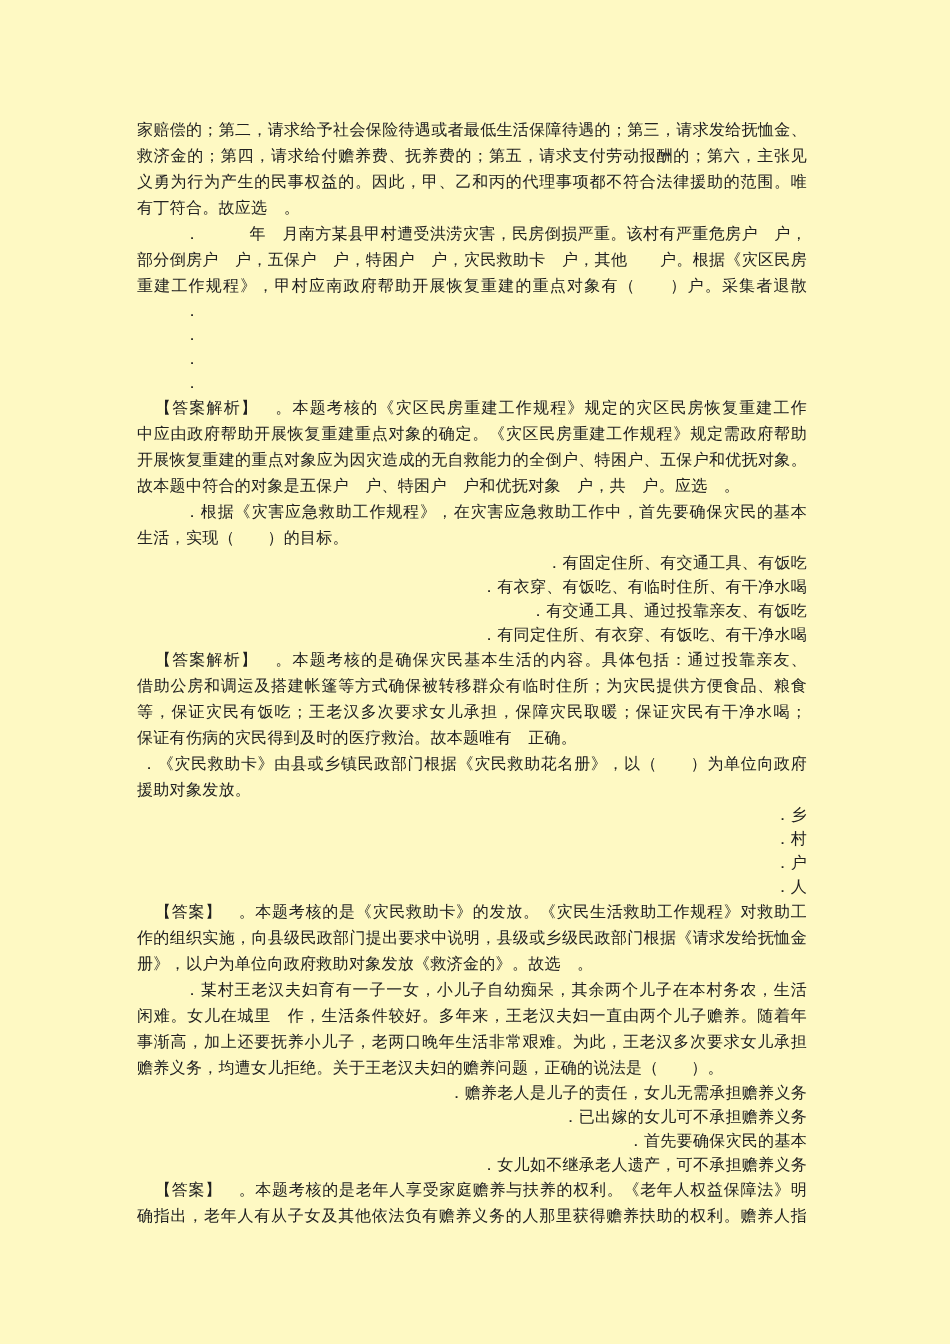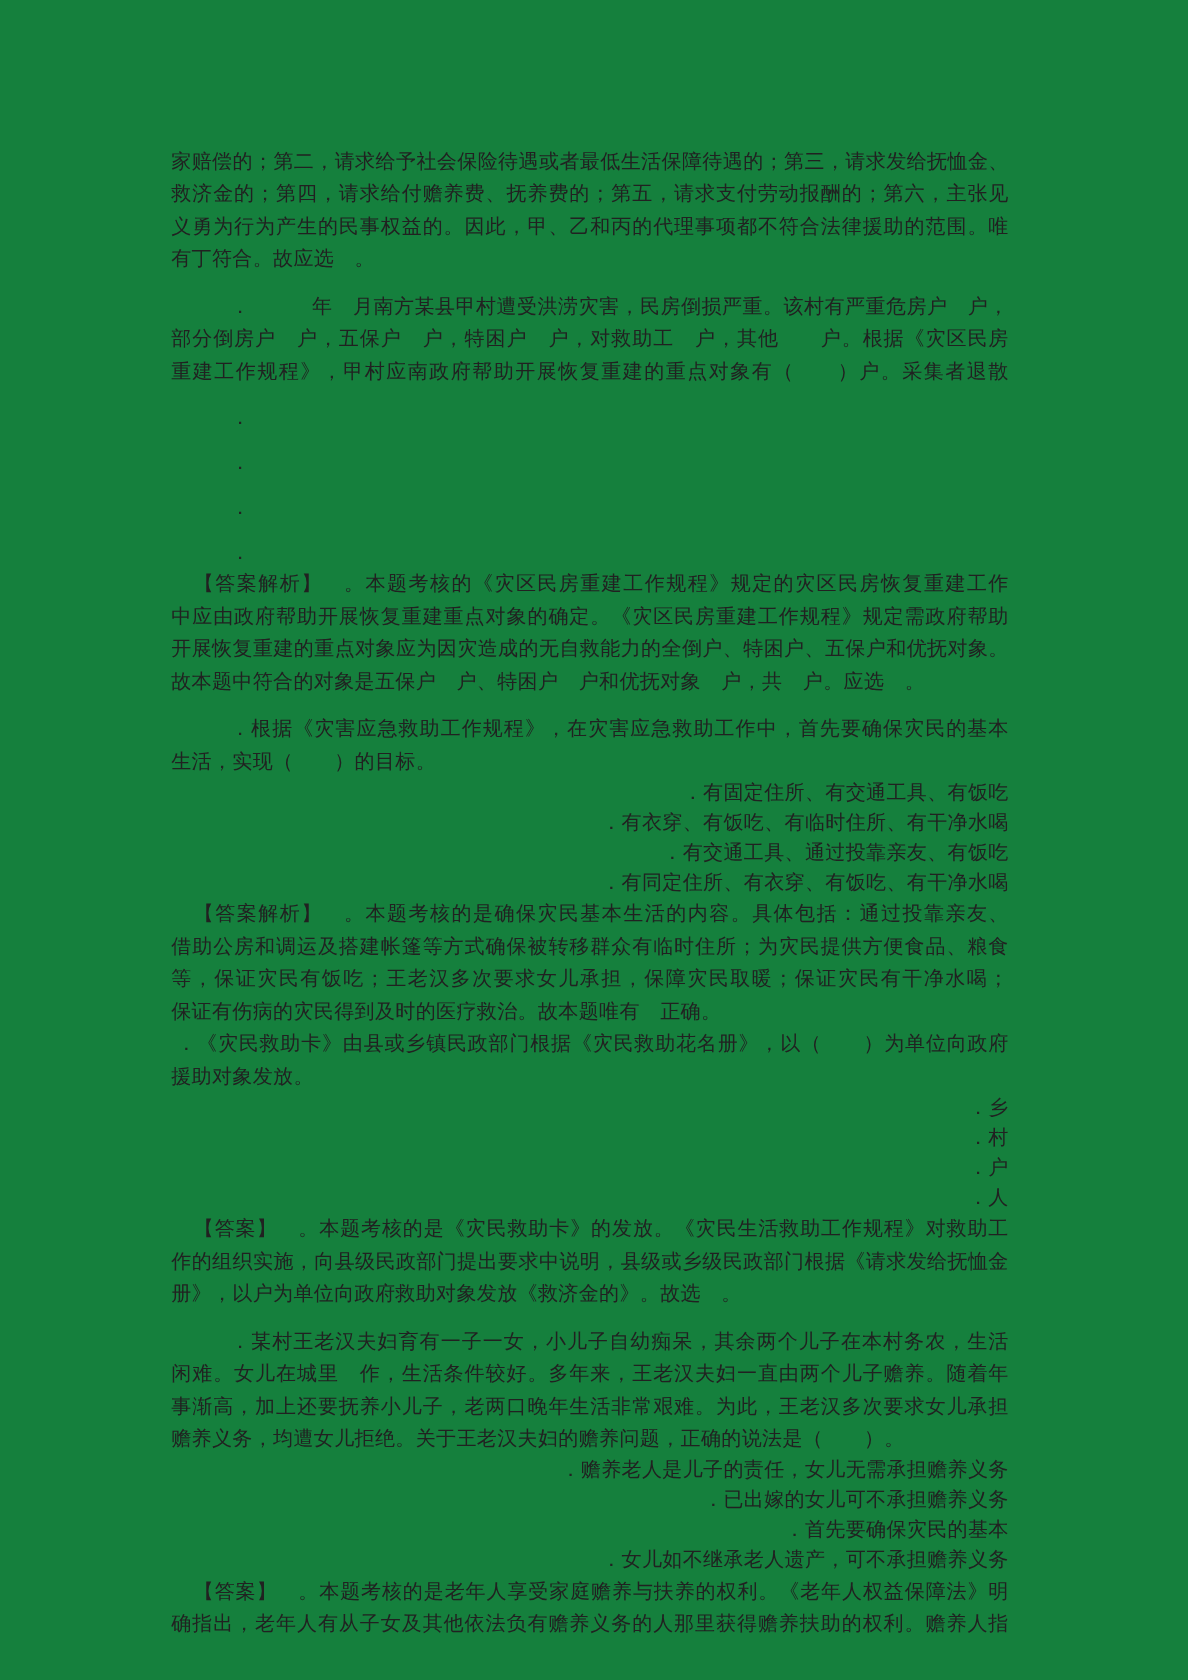--- a/index.html
+++ b/index.html
@@ -10,58 +10,58 @@
   body {
     width: 950px;
     height: 1344px;
     overflow: hidden;
   }
   .page {
     box-sizing: border-box;
     width: 950px;
     height: 1344px;
     padding: 117px 143px 0 137px;
-    background: #15803d;
+    background: #fef9c3;
     font-family: "Liberation Serif", "DejaVu Serif", serif;
     color: #212121;
   }
   .block { margin: 0; padding: 0; }
   .line {
     box-sizing: border-box;
     width: 670px;
     font-size: 16px;
     line-height: 26px;
     white-space: pre;
     letter-spacing: 0.3px;
   }
   .option-row { line-height: 24px; }
   .fill {
     white-space: normal;
     text-align: justify;
     text-align-last: justify;
   }
   .ind-none     { padding-left: 0; }
-  .ind-question { padding-left: 47px; margin-top: 12px; }
+  .ind-question { padding-left: 47px; }
   .ind-option   { padding-left: 33px; text-align: right; }
   .ind-answer   { padding-left: 18px; }
   .ind-small    { padding-left: 4px; }
 </style>
 </head>
 <body>
 
 <div class="page">
     <div class="block">
       <div class="line ind-none fill">家赔偿的；第二，请求给予社会保险待遇或者最低生活保障待遇的；第三，请求发给抚恤金、</div>
       <div class="line ind-none fill">救济金的；第四，请求给付赡养费、抚养费的；第五，请求支付劳动报酬的；第六，主张见</div>
       <div class="line ind-none fill">义勇为行为产生的民事权益的。因此，甲、乙和丙的代理事项都不符合法律援助的范围。唯</div>
       <div class="line ind-none">有丁符合。故应选　。</div>
     </div>
     <div class="block">
       <div class="line ind-question fill">．　　　年　月南方某县甲村遭受洪涝灾害，民房倒损严重。该村有严重危房户　户，</div>
-      <div class="line ind-none fill">部分倒房户　户，五保户　户，特困户　户，对救助工　户，其他　　户。根据《灾区民房</div>
+      <div class="line ind-none fill">部分倒房户　户，五保户　户，特困户　户，灾民救助卡　户，其他　　户。根据《灾区民房</div>
       <div class="line ind-none fill">重建工作规程》，甲村应南政府帮助开展恢复重建的重点对象有（　　）户。采集者退散</div>
     </div>
     <div class="block">
       <div class="line ind-question option-row">．</div>
       <div class="line ind-question option-row">．</div>
       <div class="line ind-question option-row">．</div>
       <div class="line ind-question option-row">．</div>
     </div>
     <div class="block">
       <div class="line ind-answer fill">【答案解析】　。本题考核的《灾区民房重建工作规程》规定的灾区民房恢复重建工作</div>

